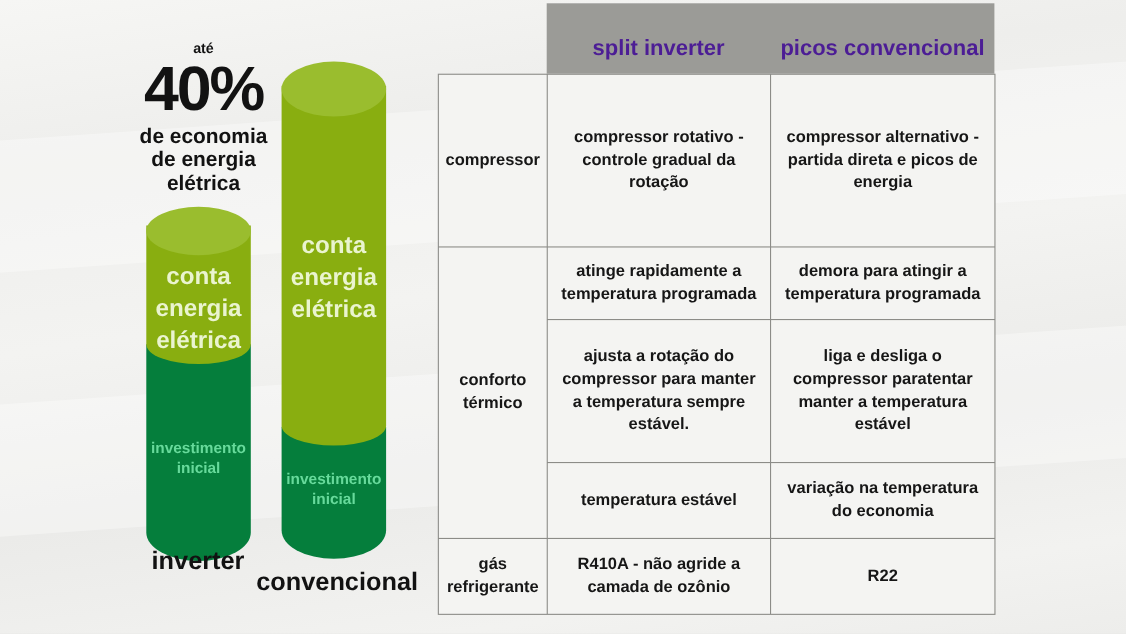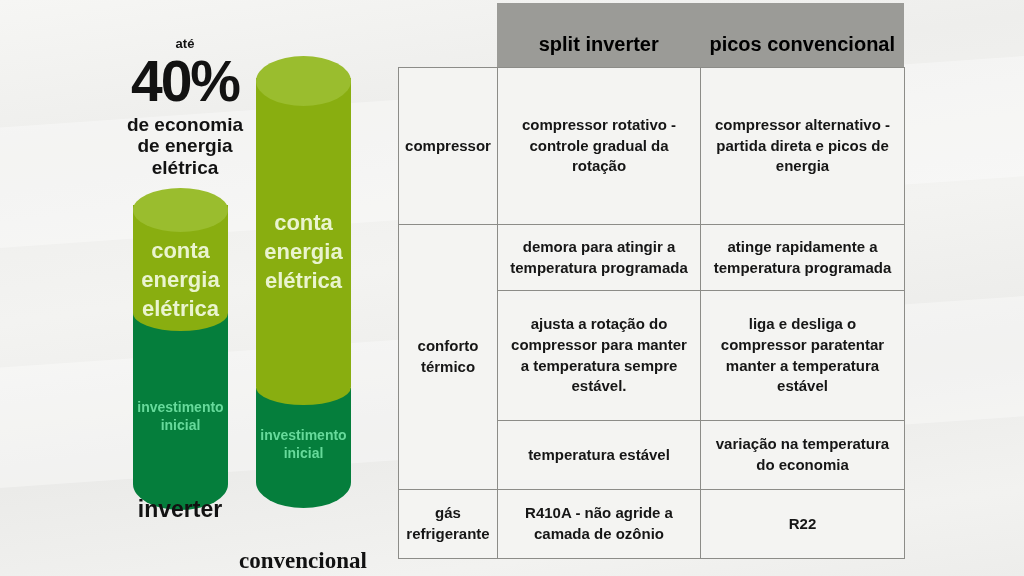--- a/index.html
+++ b/index.html
@@ -22,21 +22,21 @@
   .bar-label{position:absolute;text-align:center;font-weight:700;white-space:pre-line;}
   .bill-label{color:#eaf4cf;font-size:22px;line-height:1.32;}
   .invest-label{color:#67da9b;font-size:14px;line-height:1.3;}
   .axis-label{position:absolute;text-align:center;color:#121212;font-size:23px;font-weight:700;}
   
   .tbl{position:absolute;left:398px;top:3px;}
   .tbl-header{
     position:absolute;left:99px;top:0;width:407px;height:64px;
     background:#9b9b97;display:flex;align-items:center;
   }
-  .tbl-header .hcell{flex:1;text-align:center;color:#000000;font-size:20px;font-weight:700;margin-top:18px;}
+  .tbl-header .hcell{flex:1;text-align:center;color:#4c1d95;font-size:20px;font-weight:700;margin-top:18px;}
   .tbl-body{
     position:absolute;left:0;top:64px;
     display:grid;
     grid-template-columns:98px 202px 203px;
     grid-template-rows:156px 65px 129px 68px 68px;
     gap:1px;padding:1px;background:#8c8c88;
   }
   .cell{
     background:#f4f4f2;display:flex;align-items:center;justify-content:center;
     text-align:center;padding:4px 10px;color:#161616;
@@ -71,36 +71,36 @@
   <div class="axis-label" style="left:120px;top:496px;width:120px;">inverter</div>
 
   <div class="cyl-part dark-body" style="left:256px;top:388px;width:95px;height:120px;background:#057e3c;"></div>
   <div class="cyl-part light-body" style="left:256px;top:78px;width:95px;height:327px;background:#89ae10;"></div>
   <div class="cyl-part ellipse" style="left:256px;top:56px;width:95px;height:50px;background:#9abd2e;"></div>
   <div class="bar-label bill-label" style="left:256px;top:208px;width:95px;">conta
 energia
 elétrica</div>
   <div class="bar-label invest-label" style="left:256px;top:426px;width:95px;">investimento
 inicial</div>
-  <div class="axis-label" style="left:233px;top:548px;width:140px;font-family:Liberation Serif, serif;">convencional</div>
+  <div class="axis-label" style="left:233px;top:515px;width:140px;">convencional</div>
 
   <div class="tbl">
     <div class="tbl-header">
       <div class="hcell">split inverter</div>
       <div class="hcell">picos convencional</div>
     </div>
     <div class="tbl-body">
 
       <div class="cell rowlabel">compressor</div>
       <div class="cell">compressor rotativo - controle gradual da rotação</div>
       <div class="cell">compressor alternativo - partida direta e picos de energia</div>
 
       <div class="cell rowlabel span3">conforto térmico</div>
+      <div class="cell">atinge rapidamente a temperatura programada</div>
       <div class="cell">demora para atingir a temperatura programada</div>
-      <div class="cell">atinge rapidamente a temperatura programada</div>
       <div class="cell">ajusta a rotação do compressor para manter a temperatura sempre estável.</div>
       <div class="cell">liga e desliga o compressor paratentar manter a temperatura estável</div>
       <div class="cell">temperatura estável</div>
       <div class="cell">variação na temperatura do economia</div>
 
       <div class="cell rowlabel">gás refrigerante</div>
       <div class="cell">R410A - não agride a camada de ozônio</div>
       <div class="cell">R22</div>
     </div>
   </div>

